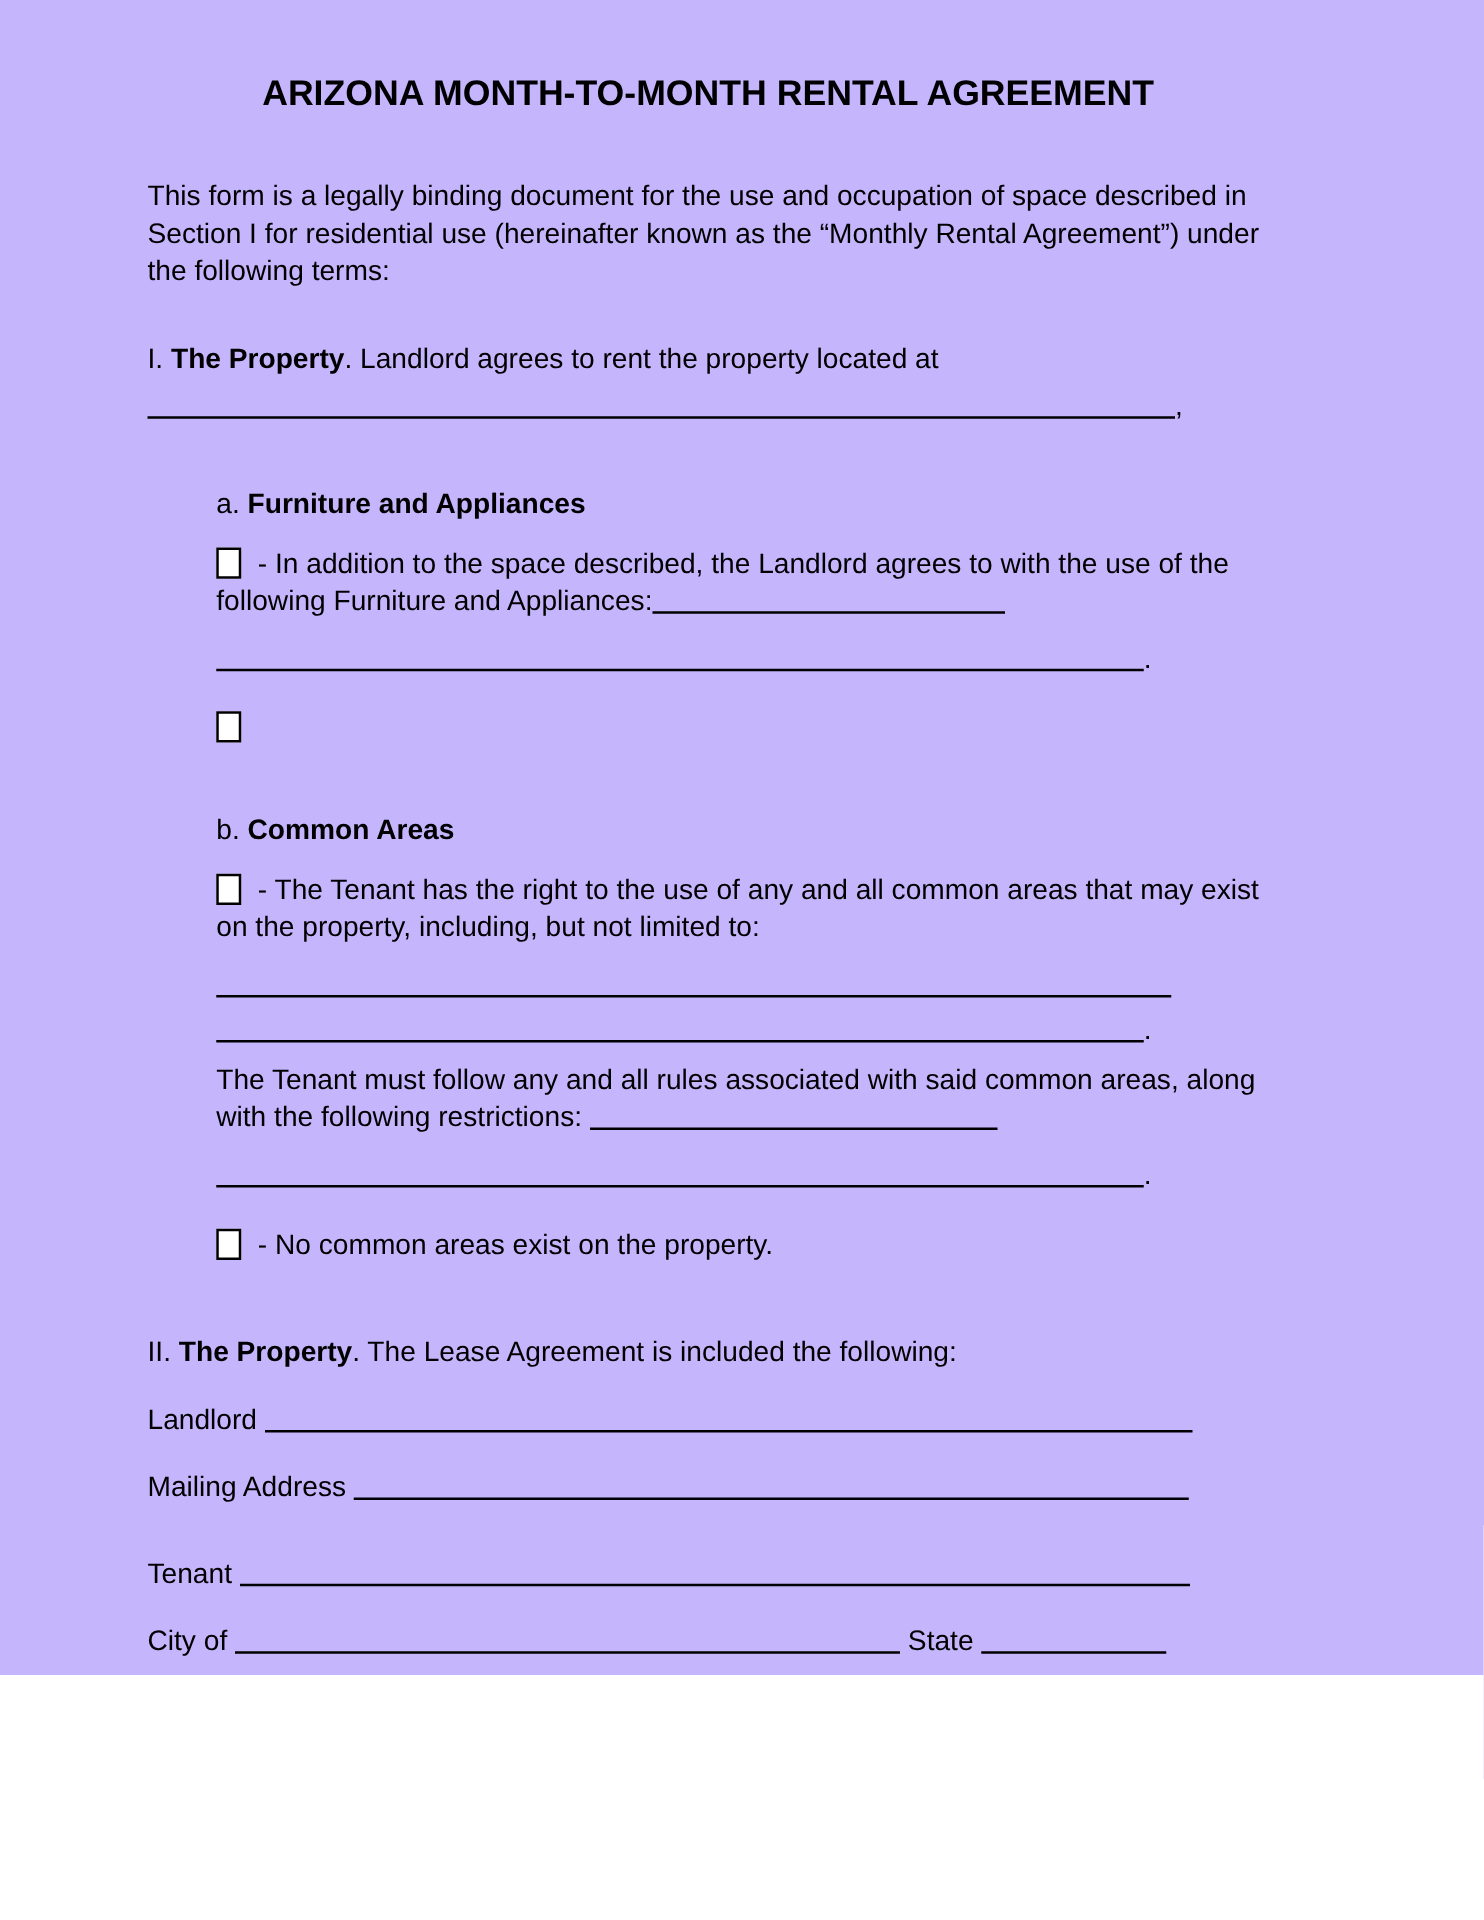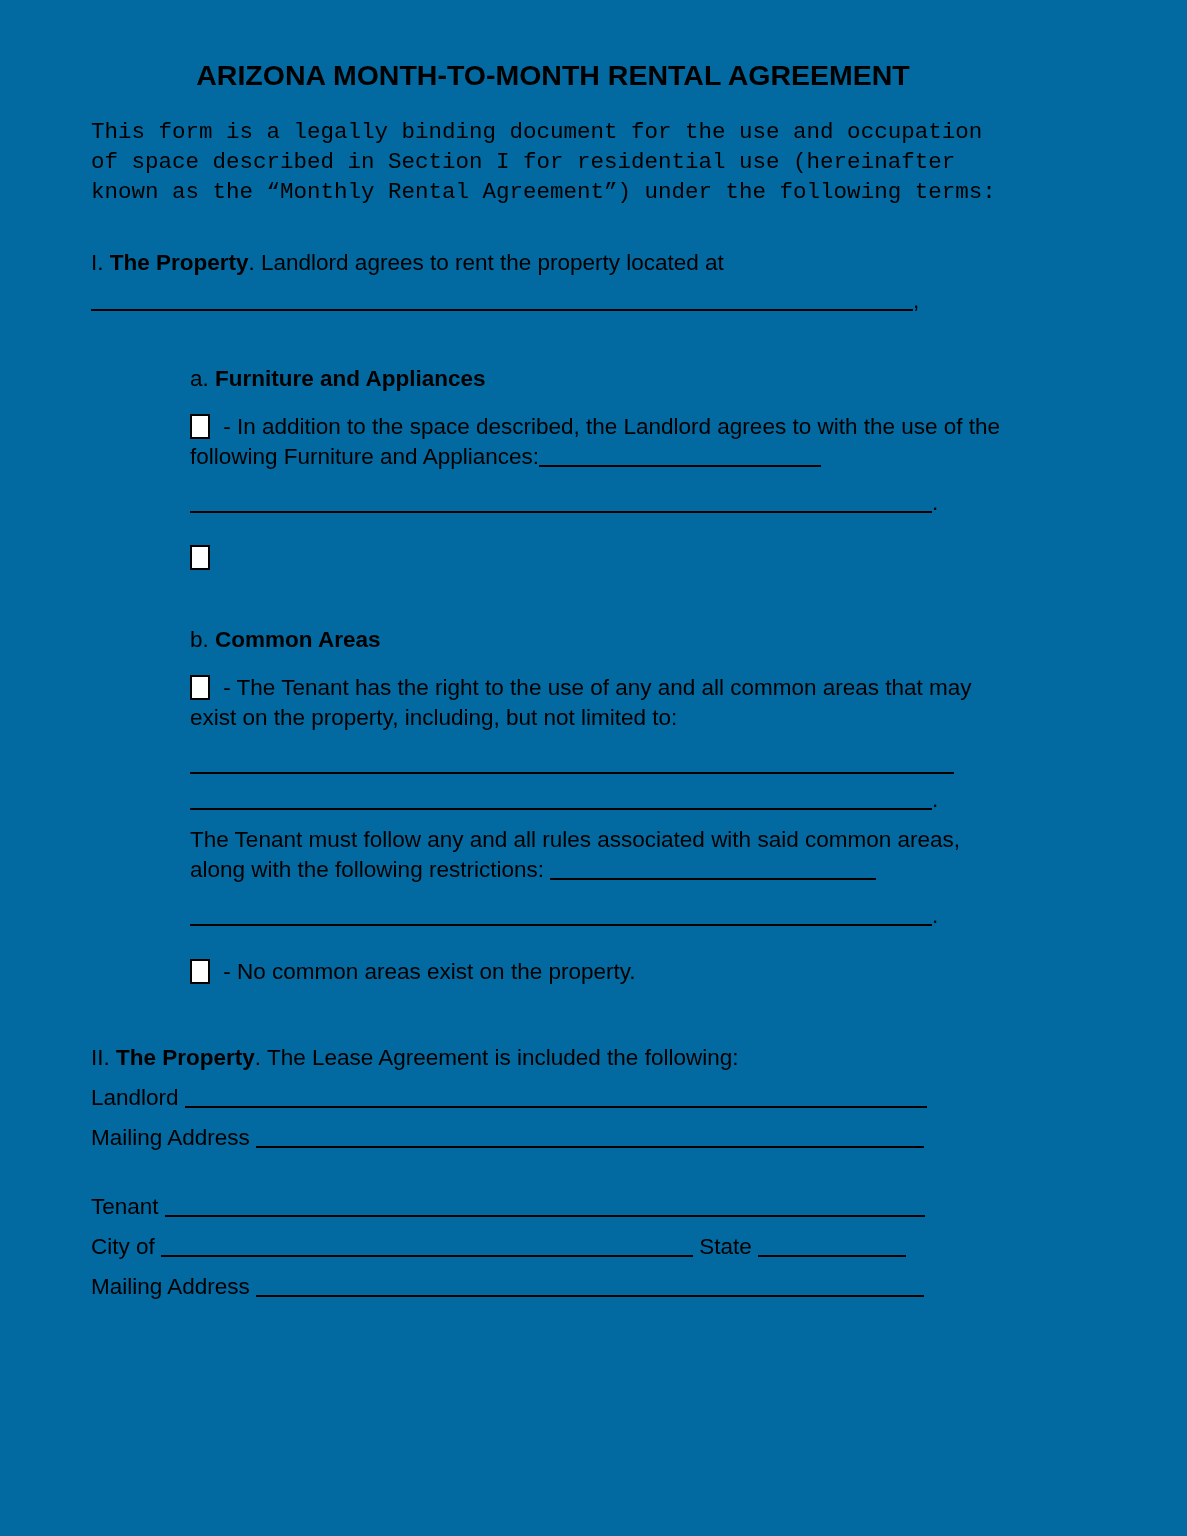--- a/index.html
+++ b/index.html
@@ -1,56 +1,56 @@
 <!DOCTYPE html>
 <html><head>
 <meta charset="utf-8">
 <style>
   * { box-sizing: border-box; }
   html, body { margin: 0; padding: 0; background: #ffffff; }
   .page {
     position: relative;
     width: 1187px;
-    height: 1536px;
+    height: 1340px;
     margin: 0 auto;
-    background: #0369a1;
+    background: #c4b5fd;
     color: #000000;
     font-family: "Liberation Sans", "DejaVu Sans", sans-serif;
     font-size: 22.5px;
     line-height: 1.33;
-    padding: 58px 172px 0 91px;
+    padding: 58px 172px 0 118px;
     overflow: hidden;
   }
   .title {
     text-align: center;
     font-weight: bold;
     font-size: 28.5px;
     line-height: 1.2;
     margin: 0;
   }
-  .intro { margin-top: 26px; font-family: Liberation Mono, monospace; }
+  .intro { margin-top: 50px; }
   .bold { font-weight: bold; }
   p { margin: 0; }
 
   .sec1-head { margin-top: 40px; }
   .addr-row  { margin-top: 8px; white-space: nowrap; }
   .city-row  { margin-top: 7px; white-space: nowrap; }
 
-  .indent { margin-left: 99px; }
+  .indent { margin-left: 55px; }
   .sub-head-a { margin-top: 48px; }
   .sub-head-b { margin-top: 52px; }
 
   .opt        { margin-top: 18px; }
   .opt-gap    { margin-top: 26px; }
   .cont-row   { margin-top: 16px; white-space: nowrap; }
   .cont-row-tight { margin-top: 6px; white-space: nowrap; }
   .rules      { margin-top: 10px; }
 
   .sec2-head  { margin-top: 56px; }
-  .party-row  { margin-top: 10px; white-space: nowrap; }
+  .party-row  { margin-top: 24px; white-space: nowrap; }
   .tenant-gap { margin-top: 40px; }
 
   .checkbox {
     display: inline-block;
     width: 20px;
     height: 25px;
     border: 2px solid #000;
     vertical-align: -5px;
     margin-right: 7px;
     background: #fff;

